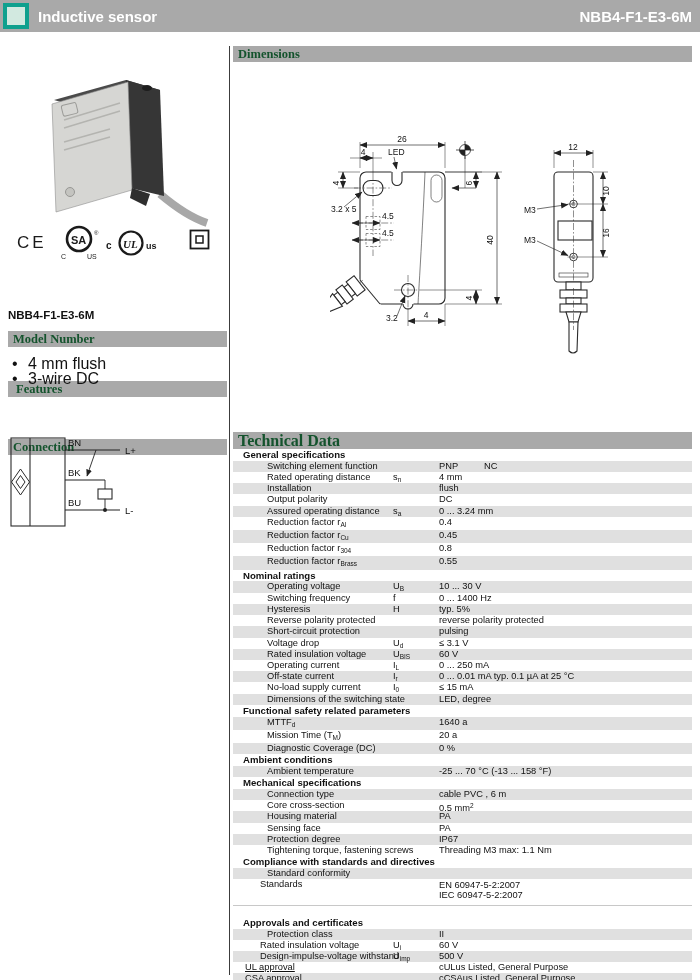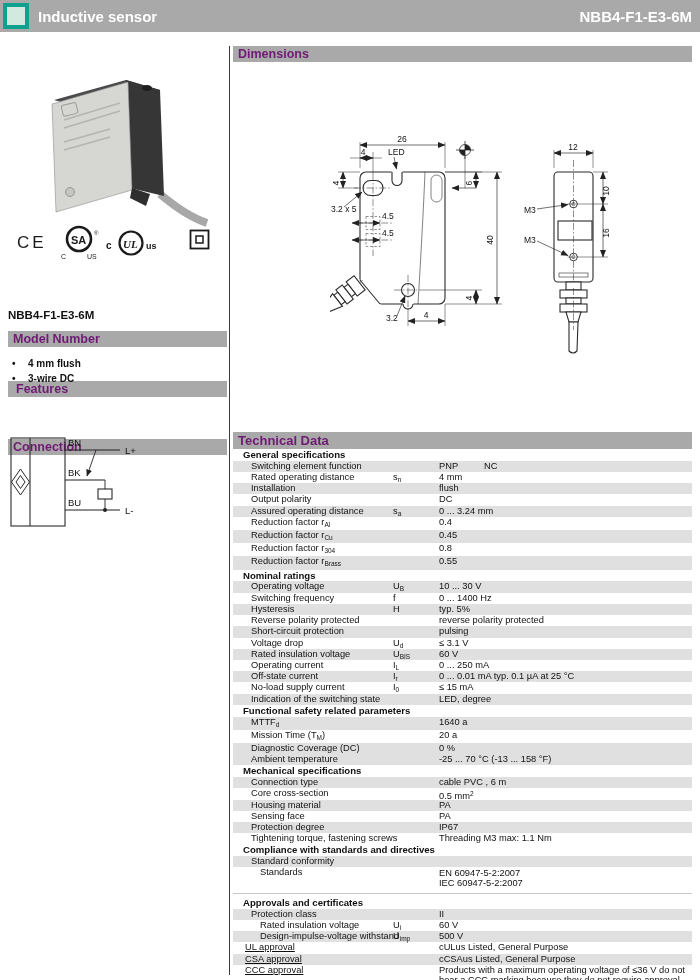--- a/index.html
+++ b/index.html
@@ -13,34 +13,34 @@
             background:#a9a9a9; display:flex; align-items:center; }
   .brandicon { width:26px; height:26px; margin-left:3px; border:4px solid #0fa08e;
                background:#d2e9e0; flex:0 0 auto; }
   .tb-title { color:#fff; font-weight:bold; font-size:15px; margin-left:9px; flex:1 1 auto; }
   .tb-model { color:#fff; font-weight:bold; font-size:15px; margin-right:8px; }
 
   
   .vdivider { position:absolute; left:229px; top:46px; width:1.4px; height:929px; background:#3c3c3c; }
 
   
-  .secbar { position:absolute; background:#a9a9a9; color:#701a75; font-weight:bold;
-            font-size:12.5px; line-height:16px; height:16px; padding-left:5px; }
+  .secbar { position:absolute; background:#a9a9a9; color:#14532d; font-weight:bold;
+            font-size:12.5px; line-height:16px; height:16px; padding-left:5px;font-family:Liberation Serif, serif; }
   .secbar.leftbar { left:8px; width:219px;margin-top:43px; }
   #bar-model    { top:288px; }
   #bar-features { top:338px;padding-left:8px; }
   #bar-conn     { top:396px; }
   .modelval { position:absolute; left:8px; top:309px; font-weight:bold; font-size:11.5px; }
   .features { position:absolute; left:10px; top:356px; list-style:none; }
-  .features li { font-weight:bold; font-size:10px; line-height:15px; padding-left:2px; }
+  .features li { font-weight:normal; font-size:16px; line-height:15px; padding-left:2px; }
   .features li .blt { display:inline-block; width:16px; }
 
   
   #bar-dims { left:233px; top:46px; width:459px; }
-  #bar-tech { left:233px; top:432px; width:459px; height:17px; line-height:17px; font-size:13px; }
+  #bar-tech { left:233px; top:432px; width:459px; height:17px; line-height:17px; font-size:16px; }
 
   
   svg { position:absolute; }
   #photo { left:10px; top:46px; }
   #conn  { left:8px;  top:428px; }
   #dims  { left:330px; top:130px; }
   .mark  { position:absolute; }
 
   
   .o   { fill:#fff; stroke:#2b2b2b; stroke-width:1.1; }
@@ -51,27 +51,27 @@
   .dim { fill:none; stroke:#222; stroke-width:.65; }
   .ext { fill:none; stroke:#222; stroke-width:.5; }
   text.d  { font:8.5px "Liberation Sans","DejaVu Sans",sans-serif; fill:#111; }
   text.cl { font:9.5px "Liberation Sans","DejaVu Sans",sans-serif; fill:#111; }
   .wire { fill:none; stroke:#222; stroke-width:1.1; }
 
   
   #tech-body { position:absolute; left:233px; top:449px; width:459px;
                border-bottom:1px solid #c4c4c4; padding-bottom:2px; }
   .tsec { font-weight:bold; font-size:9.6px; line-height:10.8px; padding-left:10px; margin-top:1px; }
-  .tsec.gap { margin-top:5px; border-top:1px solid #c8c8c8; padding-top:4px; }
+  .tsec.gap { margin-top:5px; border-top:1px solid #c8c8c8; padding-top:12px; }
   .trow { position:relative; min-height:11.2px; line-height:11.2px; font-size:9.3px; white-space:nowrap; }
   .trow.sh { background:#e0e0e0; }
   .trow.ml { min-height:20.6px; }
   .tlabel { display:inline-block; }
   .i0 .tlabel { padding-left:12px;text-decoration:underline; }
-  .i1 .tlabel { padding-left:18px; }
+  .i1 .tlabel { padding-left:34px; }
   .i2 .tlabel { padding-left:27px; }
   .tsym { position:absolute; left:160px; top:0; }
   .tval { position:absolute; left:190px; top:0; width:267px; white-space:normal; line-height:11.2px;padding-left:16px; }
   .trow.ml .tval { line-height:10.2px; padding-top:0.4px; }
   .tval .v1 { display:inline-block; width:45px; }
   sub { font-size:70%; vertical-align:-18%; }
   sup { font-size:70%; vertical-align:30%; }
 </style>
 </head>
 <body>
@@ -328,25 +328,26 @@
       <div class="trow i1 sh"><span class="tlabel">Operating voltage</span><span class="tsym">U<sub>B</sub></span><span class="tval">10 ... 30 V</span></div>
       <div class="trow i1"><span class="tlabel">Switching frequency</span><span class="tsym">f</span><span class="tval">0 ... 1400 Hz</span></div>
       <div class="trow i1 sh"><span class="tlabel">Hysteresis</span><span class="tsym">H</span><span class="tval">typ. 5%</span></div>
       <div class="trow i1"><span class="tlabel">Reverse polarity protected</span><span class="tval">reverse polarity protected</span></div>
       <div class="trow i1 sh"><span class="tlabel">Short-circuit protection</span><span class="tval">pulsing</span></div>
       <div class="trow i1"><span class="tlabel">Voltage drop</span><span class="tsym">U<sub>d</sub></span><span class="tval">≤ 3.1 V</span></div>
       <div class="trow i1 sh"><span class="tlabel">Rated insulation voltage</span><span class="tsym">U<sub>BIS</sub></span><span class="tval">60 V</span></div>
       <div class="trow i1"><span class="tlabel">Operating current</span><span class="tsym">I<sub>L</sub></span><span class="tval">0 ... 250 mA</span></div>
       <div class="trow i1 sh"><span class="tlabel">Off-state current</span><span class="tsym">I<sub>r</sub></span><span class="tval">0 ... 0.01 mA typ. 0.1 µA at 25 °C</span></div>
       <div class="trow i1"><span class="tlabel">No-load supply current</span><span class="tsym">I<sub>0</sub></span><span class="tval">≤ 15 mA</span></div>
-      <div class="trow i1 sh"><span class="tlabel">Indication of the switching state</span><span class="tval">LED, degree</span></div>
+      <div class="trow i1 sh"><span class="tlabel">Dimensions of the switching state</span><span class="tval">LED, degree</span></div>
       <div class="tsec">Functional safety related parameters</div>
       <div class="trow i1 sh"><span class="tlabel">MTTF<sub>d</sub></span><span class="tval">1640 a</span></div>
       <div class="trow i1"><span class="tlabel">Mission Time (T<sub>M</sub>)</span><span class="tval">20 a</span></div>
       <div class="trow i1 sh"><span class="tlabel">Diagnostic Coverage (DC)</span><span class="tval">0 %</span></div>
+      <div class="tsec">Ambient conditions</div>
       <div class="trow i1 sh"><span class="tlabel">Ambient temperature</span><span class="tval">-25 ... 70 °C (-13 ... 158 °F)</span></div>
       <div class="tsec">Mechanical specifications</div>
       <div class="trow i1 sh"><span class="tlabel">Connection type</span><span class="tval">cable PVC , 6 m</span></div>
       <div class="trow i1"><span class="tlabel">Core cross-section</span><span class="tval">0.5 mm<sup>2</sup></span></div>
       <div class="trow i1 sh"><span class="tlabel">Housing material</span><span class="tval">PA</span></div>
       <div class="trow i1"><span class="tlabel">Sensing face</span><span class="tval">PA</span></div>
       <div class="trow i1 sh"><span class="tlabel">Protection degree</span><span class="tval">IP67</span></div>
       <div class="trow i1"><span class="tlabel">Tightening torque, fastening screws</span><span class="tval">Threading M3 max: 1.1 Nm</span></div>
       <div class="tsec">Compliance with standards and directives</div>
       <div class="trow i1 sh"><span class="tlabel">Standard conformity</span><span class="tval"></span></div>

